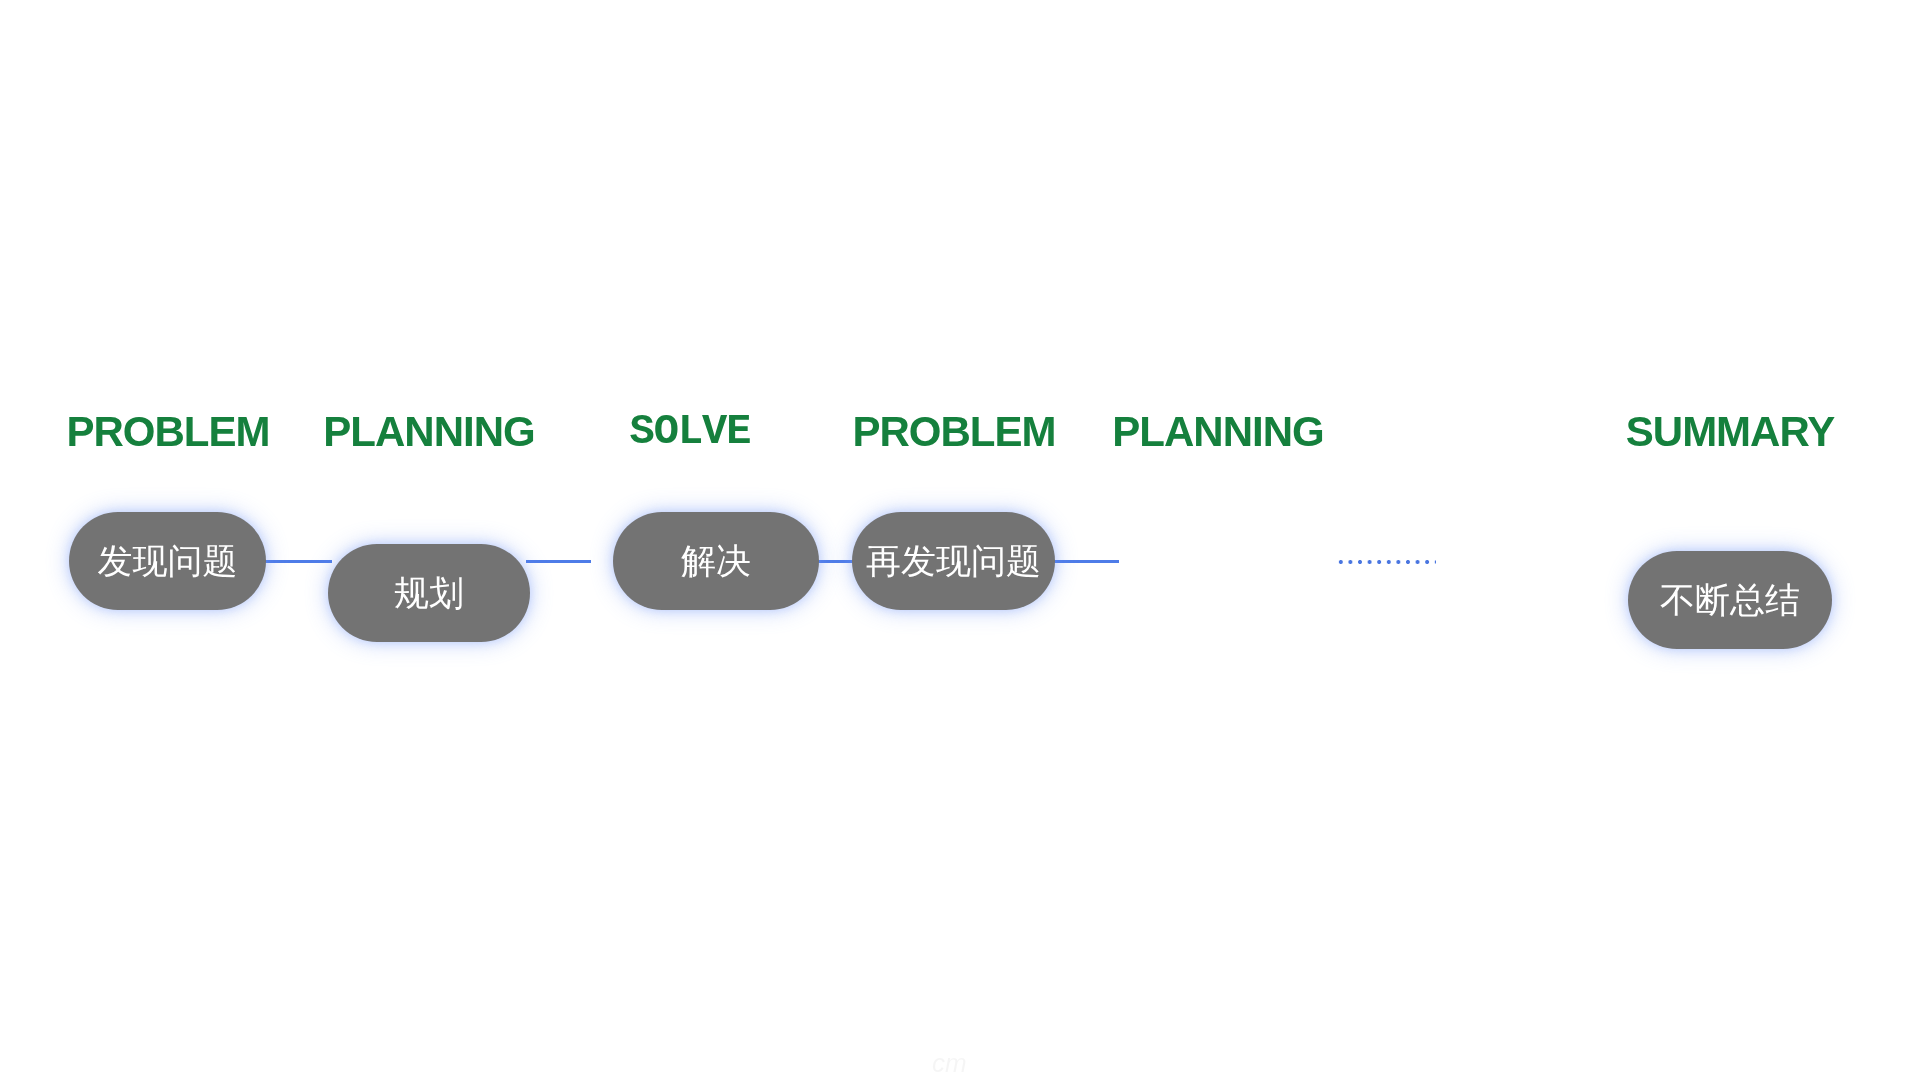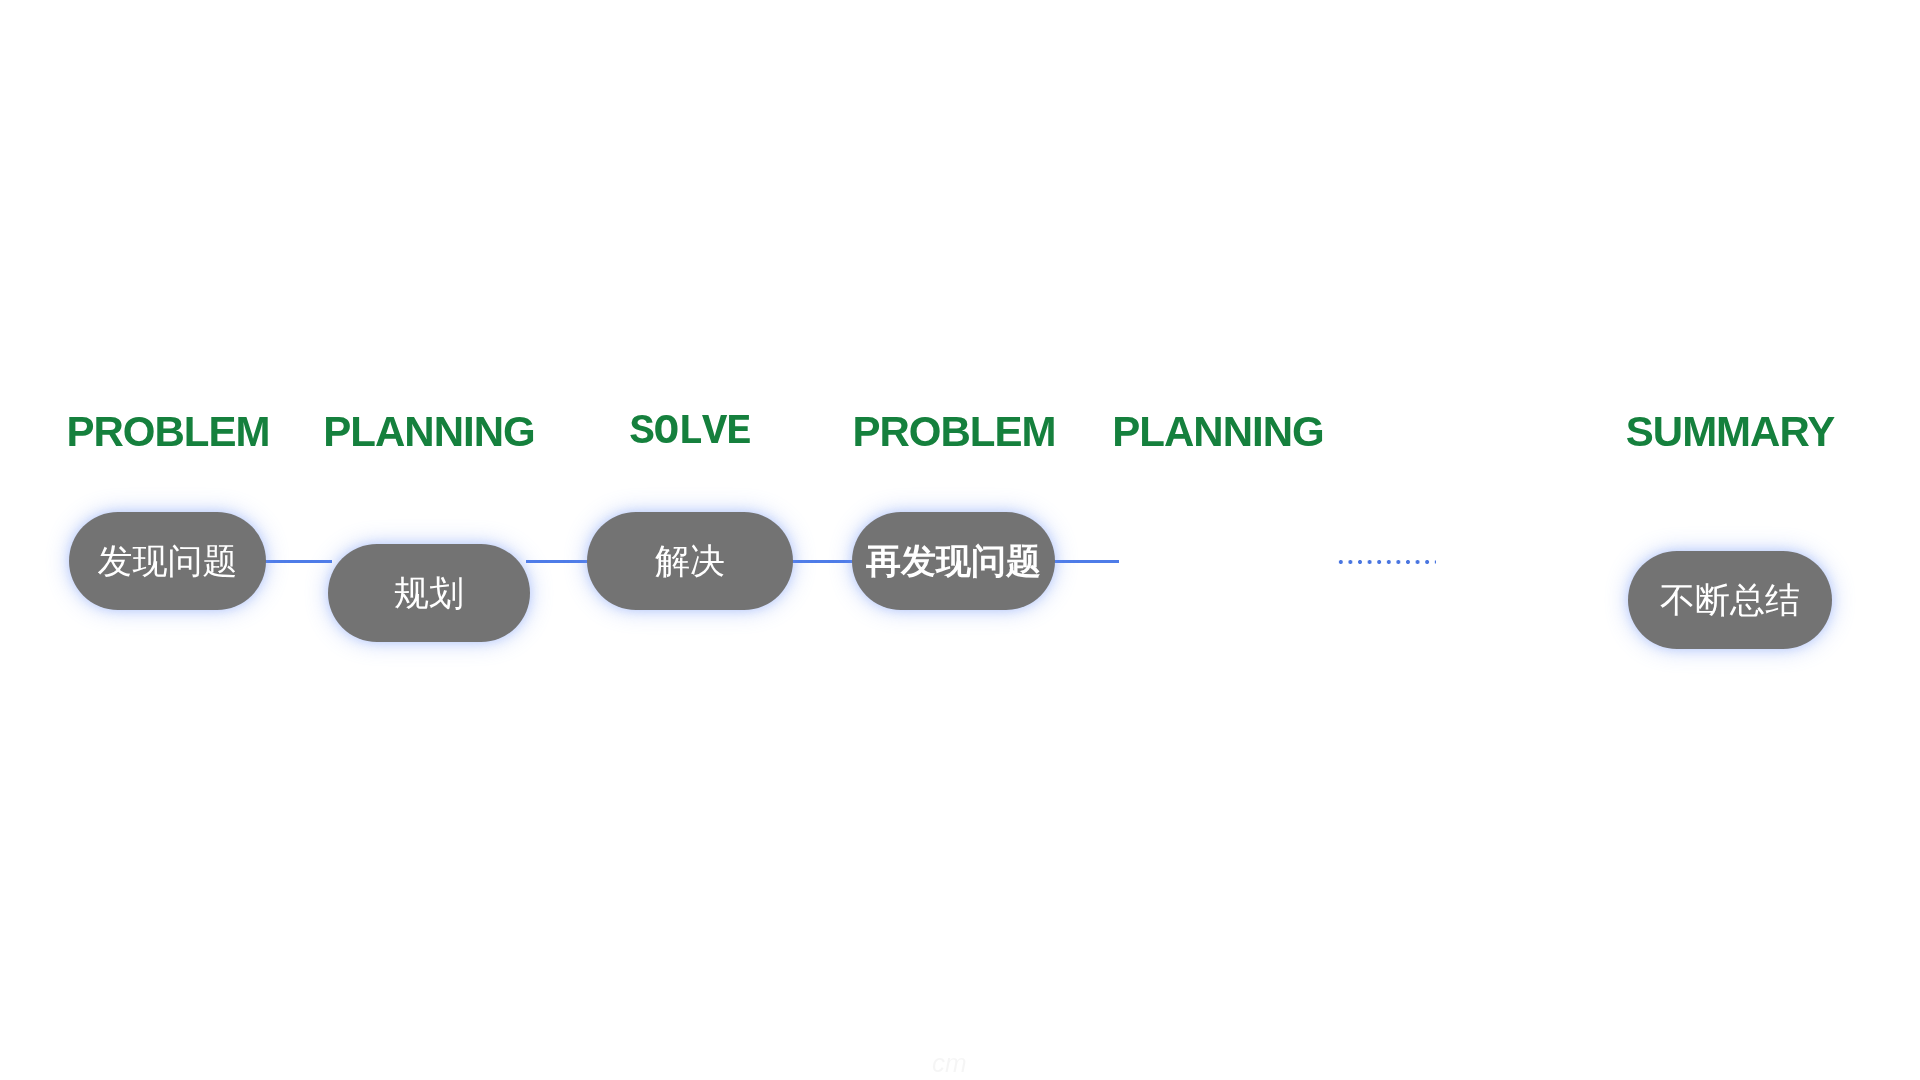--- a/index.html
+++ b/index.html
@@ -59,22 +59,22 @@
   }
   
   .label-1 { left: 168px; }
   .label-2 { left: 429px; }
   .label-3 { left: 690px; font-family: Liberation Mono, monospace; }
   .label-4 { left: 954px; }
   .label-5 { left: 1218px; }
   .label-6 { left: 1730px; text-align: right; }
   .pill-1 { left: 69px;   width: 197px; }
   .pill-2 { left: 328px;  width: 202px; margin-top: 32px; }
-  .pill-3 { left: 587px;  width: 206px; }
-  .pill-4 { left: 852px;  width: 203px; font-weight: bold; }
+  .pill-3 { left: 613px;  width: 206px; }
+  .pill-4 { left: 852px;  width: 203px; }
   .pill-5 { left: 1115px; width: 205px; }
   .pill-6 { left: 1628px; width: 204px; margin-top: 39px; }
   .conn-1 { left: 262px;  width: 70px; }
   .conn-2 { left: 526px;  width: 65px; }
   .conn-3 { left: 789px;  width: 67px; }
   .conn-4 { left: 1051px; width: 68px; }
   .watermark {
     position: absolute;
     left: 932px;
     top: 1048px;

